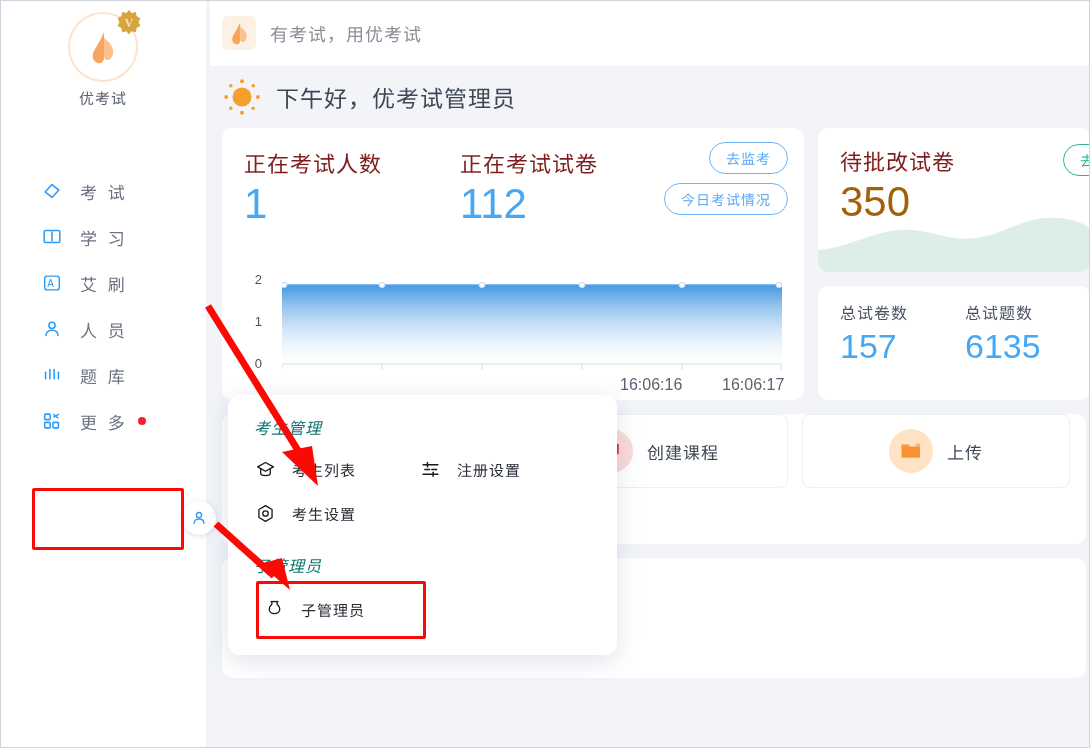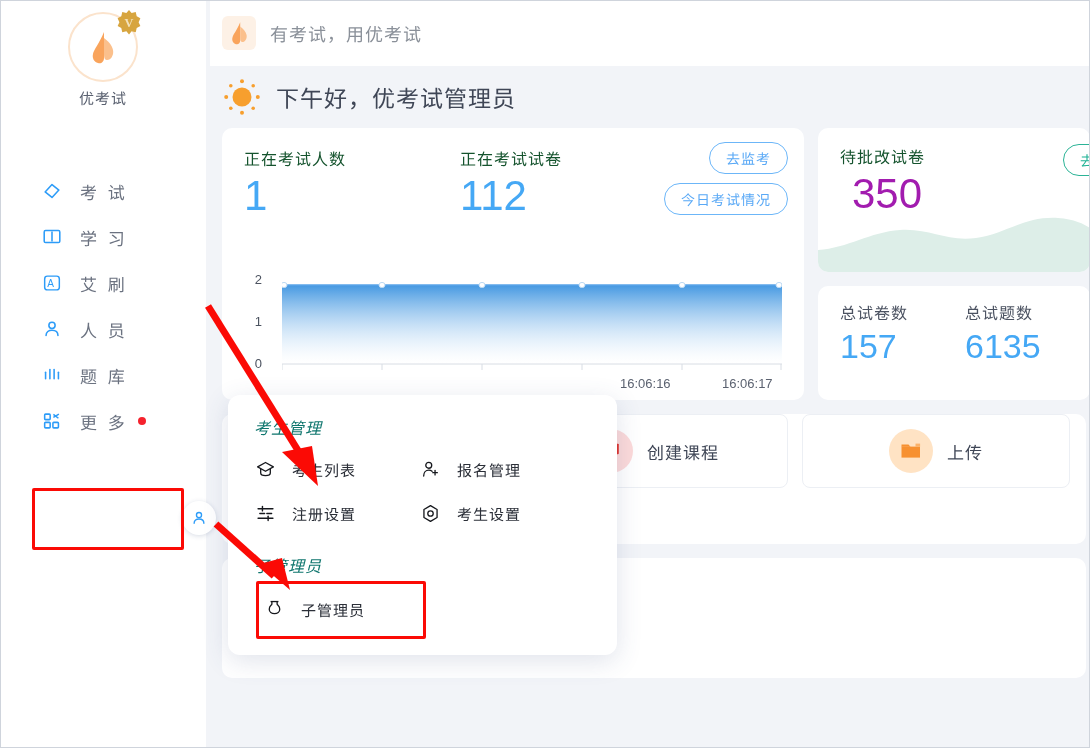--- a/index.html
+++ b/index.html
@@ -123,23 +123,23 @@
 
   .card { background: #fff; border-radius: 10px; position: relative; }
 
   
   #card-exam {
     width: 588px; height: 272px;
     overflow: hidden;
   }
   .stat-head { display: flex; padding: 18px 22px 0 22px; position: relative; }
   .stat-block { width: 216px; }
-  .stat-label { font-size: 16px; color: #14532d; letter-spacing: 1px; }
+  .stat-label { font-size: 22px; color: #7f1d1d; letter-spacing: 1px; }
   .stat-value { font-size: 42px; line-height: 52px; color: #45a8f5; font-weight: 400; }
-  .stat-value.green { color: #a21caf; margin-left: 12px; }
+  .stat-value.green { color: #a16207; }
   .pill-col {
     position: absolute; right: 16px; top: 14px;
     display: flex; flex-direction: column; gap: 9px; align-items: flex-end;
   }
   .pill {
     border: 1px solid #6cb6f8; color: #5aa9f6;
     background: #fff;
     border-radius: 16px; font-size: 14px;
     padding: 5px 16px; letter-spacing: 1px; white-space: nowrap;
     cursor: pointer;
@@ -151,21 +151,21 @@
   .y-tick {
     position: absolute; left: 24px;
     font-size: 13px; color: #4c5360; width: 16px; text-align: right;
   }
   #plot {
     position: absolute; left: 60px; top: 8px;
     width: 500px; height: 95px;
   }
   .x-tick {
     position: absolute; top: 108px;
-    font-size: 13px; color: #5b6270; white-space: nowrap;
+    font-size: 16px; color: #5b6270; white-space: nowrap;
   }
 
   
   #right-col { display: flex; flex-direction: column; gap: 14px; }
   #card-grade {
     width: 272px; height: 144px; overflow: hidden;
   }
   #card-grade .inner { padding: 16px 0 0 22px; }
   #card-totals {
     width: 272px; height: 114px;
@@ -538,31 +538,20 @@
       <div class="fly-item">
         <span class="f-ico">
           <svg width="21" height="21" viewBox="0 0 24 24" fill="none" stroke="#16181d" stroke-width="1.5" stroke-linejoin="round">
             <path d="M12 4 L21 9 L12 14 L3 9 Z"></path>
               <path d="M6.5 11.3 V16 C6.5 17.6 9 18.9 12 18.9 C15 18.9 17.5 17.6 17.5 16 V11.3"></path>
           </svg>
         </span>
         <span>考生列表</span>
       </div>
 
-      <div class="fly-item">
-        <span class="f-ico">
-          <svg width="21" height="21" viewBox="0 0 24 24" fill="none" stroke="#16181d" stroke-width="1.5" stroke-linecap="round">
-            <circle cx="10" cy="7.2" r="3.4"></circle>
-              <path d="M4.2 19.5 C4.2 15.4 6.8 12.8 10 12.8 C11.5 12.8 12.8 13.3 13.8 14.1"></path>
-            <path d="M17.2 13 V18.2"></path>
-              <path d="M14.6 15.6 H19.8"></path>
-          </svg>
-        </span>
-        <span>报名管理</span>
-      </div>
 
       <div class="fly-item">
         <span class="f-ico">
           <svg width="21" height="21" viewBox="0 0 24 24" fill="none" stroke="#16181d" stroke-width="1.6" stroke-linecap="round">
             <path d="M3.5 6.5 H20.5"></path>
               <path d="M3.5 17.5 H20.5"></path>
             <path d="M8.5 4 V9"></path>
               <path d="M15 15 V20"></path>
             <path d="M5.5 12 H11"></path>
               <path d="M13.5 12 H19"></path>

